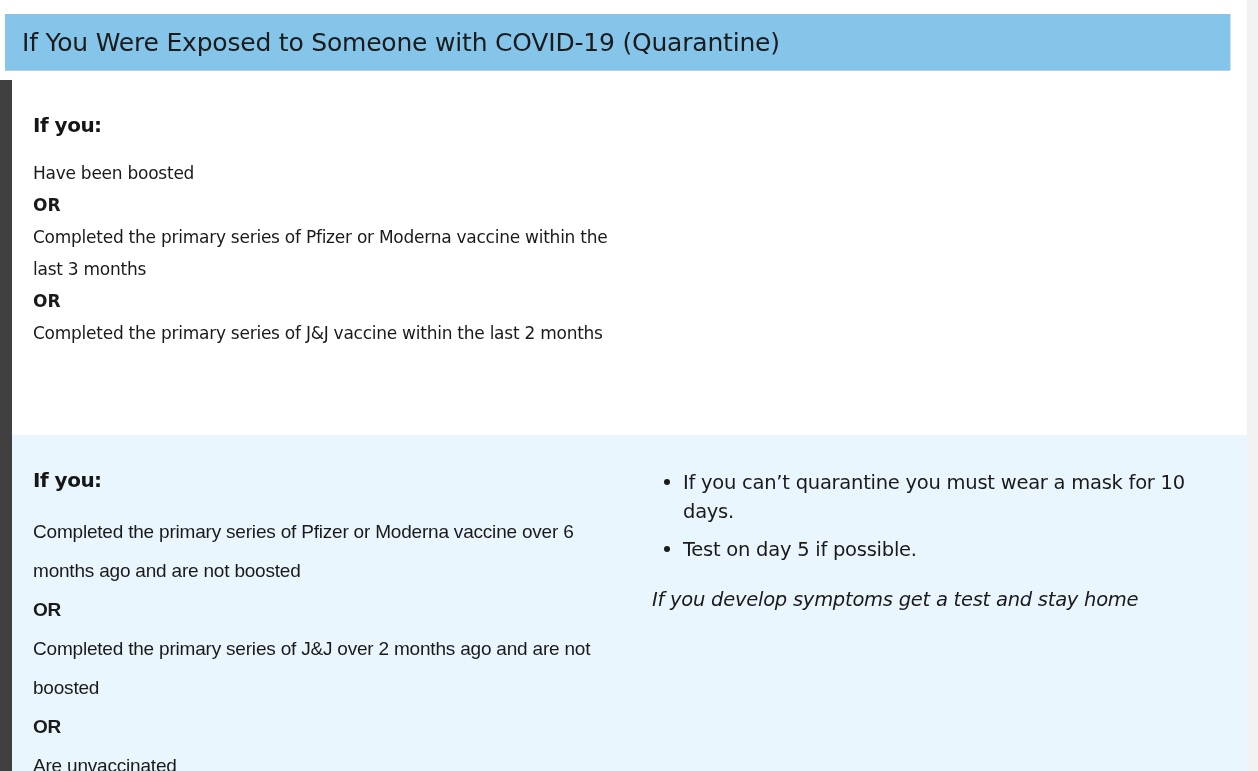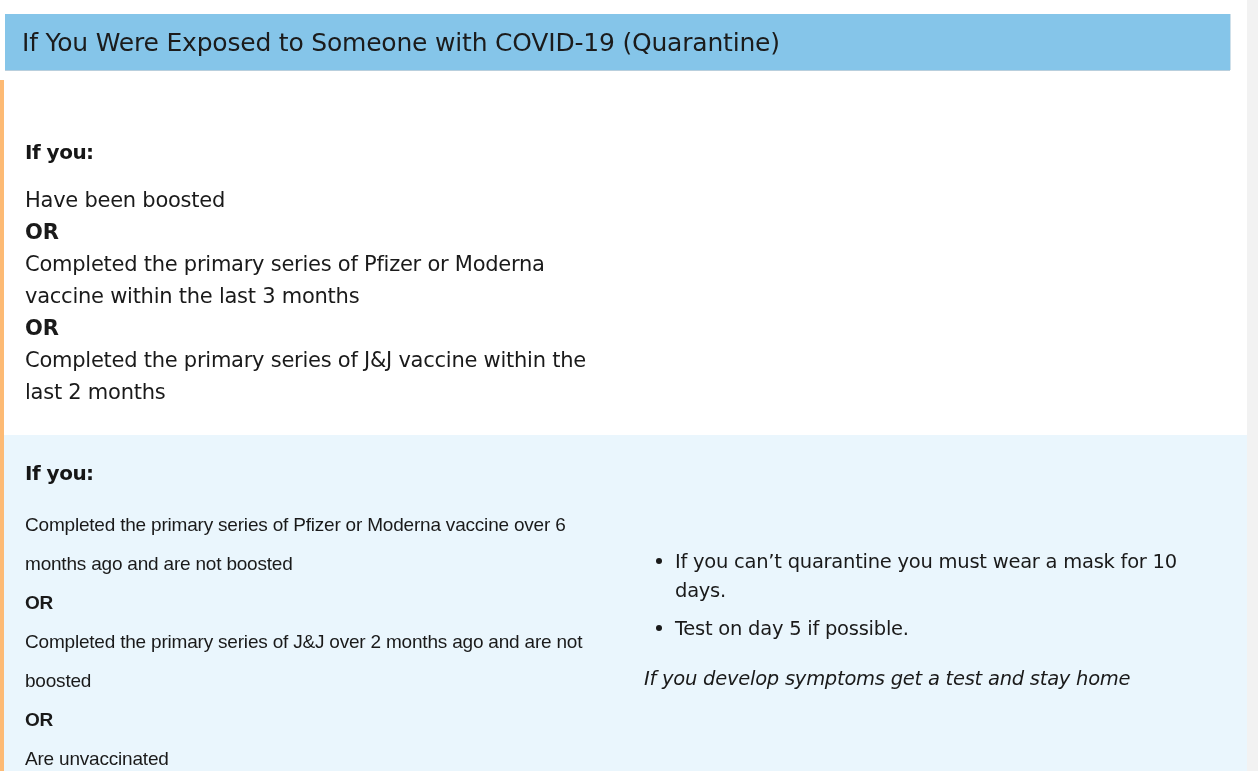--- a/index.html
+++ b/index.html
@@ -13,21 +13,21 @@
     overflow: hidden;
     background: #ffffff;
     font-family: "DejaVu Sans", sans-serif;
     color: #1a1a1a;
   }
 
   .page {
     position: relative;
     width: 1258px;
     height: 771px;
-    background: #fdba74;
+    background: #404040;
   }
 
   
   .page-gutter {
     position: absolute;
     top: 0;
     right: 0;
     width: 11px;
     height: 771px;
     background: #f2f2f2;
@@ -61,25 +61,25 @@
     font-size: 25px;
     font-weight: 400;
     letter-spacing: -0.2px;
     color: #1b1b1b;
     white-space: nowrap;
   }
 
   
   .section {
     position: absolute;
-    left: 4px;
+    left: 12px;
     width: 1247px;
     box-sizing: border-box;
     display: flex;
-    align-items: center;
+    align-items: flex-start;
   }
   .section-white {
     top: 80px;
     height: 355px;
     background: #ffffff;
   }
   .section-tinted {
     top: 435px;
     height: 336px;
     background: #eaf6fd;
@@ -105,21 +105,21 @@
     margin: 0 0 20px 0;
     line-height: 1.2;
   }
 
   .cond-list {
     margin: 0;
     padding: 0;
     list-style: none;
   }
   .cond-line {
-    font-size: 21px;
+    font-size: 17px;
     line-height: 32px;
     color: #1a1a1a;
     letter-spacing: -0.25px;
   }
   .cond-line.or {
     font-weight: bold;
     letter-spacing: 0;
   }
 
   

